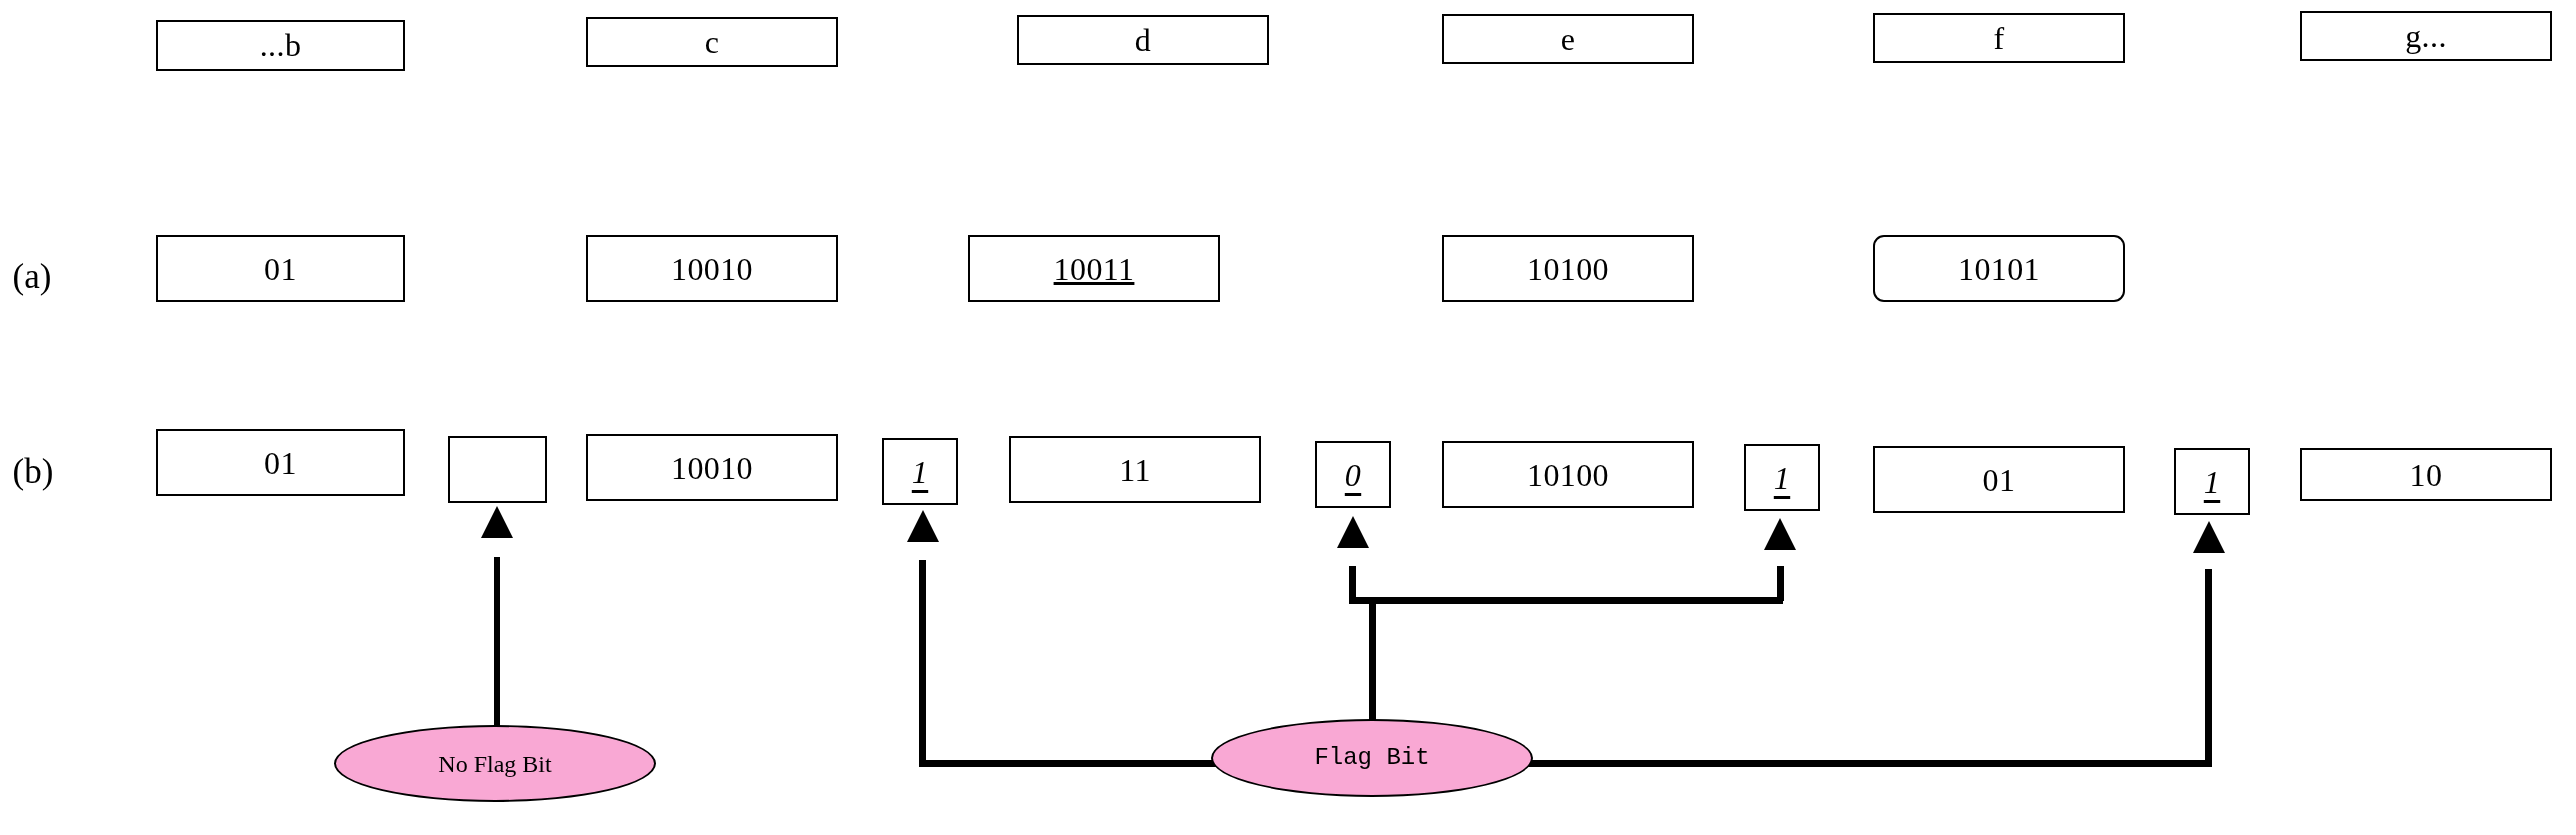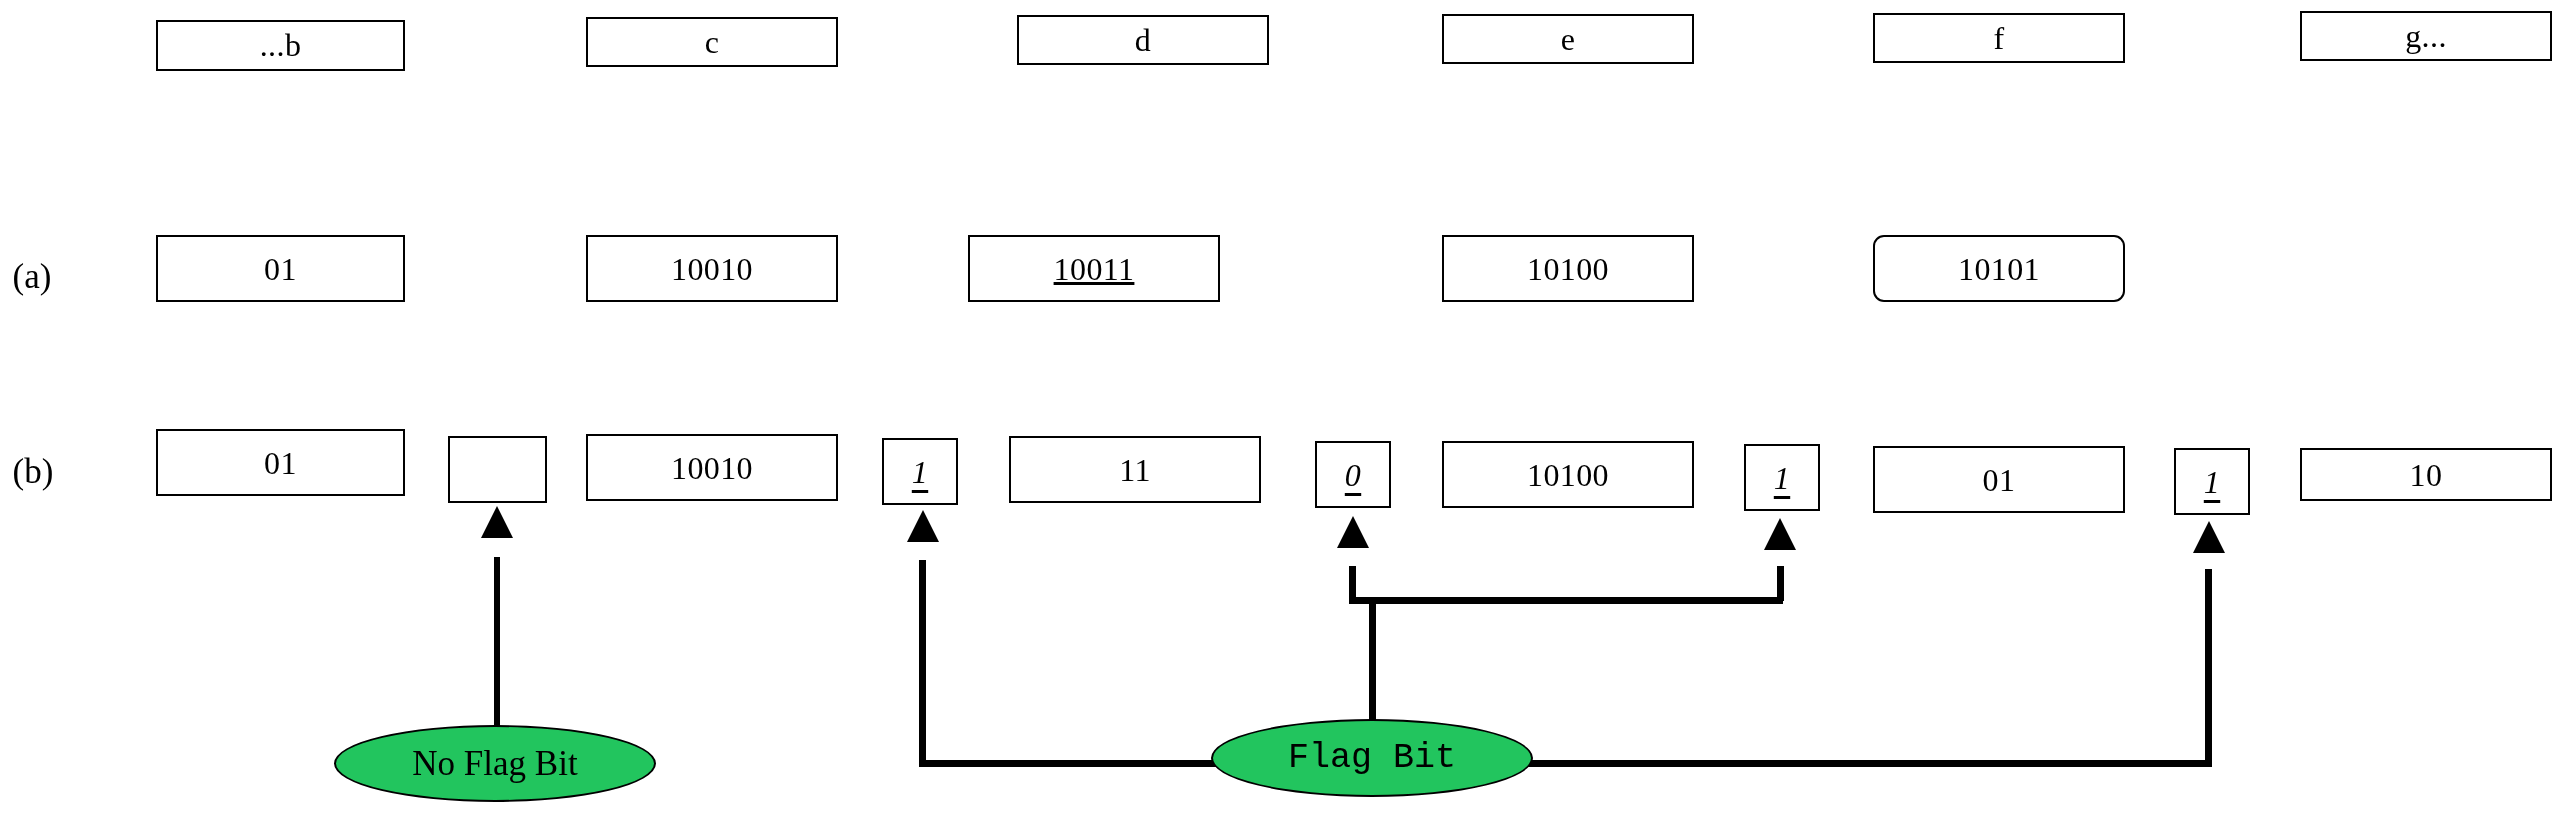--- a/index.html
+++ b/index.html
@@ -49,25 +49,25 @@
     color: #000000;
     white-space: nowrap;
   }
 
   
   .ellipse {
     position: absolute;
     box-sizing: border-box;
     border: 2.1px solid #000000;
     border-radius: 50%;
-    background: #22c55e;
+    background: #f9a8d4;
     display: flex;
     align-items: center;
     justify-content: center;
-    font-size: 35px;
+    font-size: 24px;
     line-height: 1;
     white-space: nowrap;
     z-index: 5;
   }
 
   
   .vline, .hline {
     position: absolute;
     background: #000000;
     z-index: 1;

